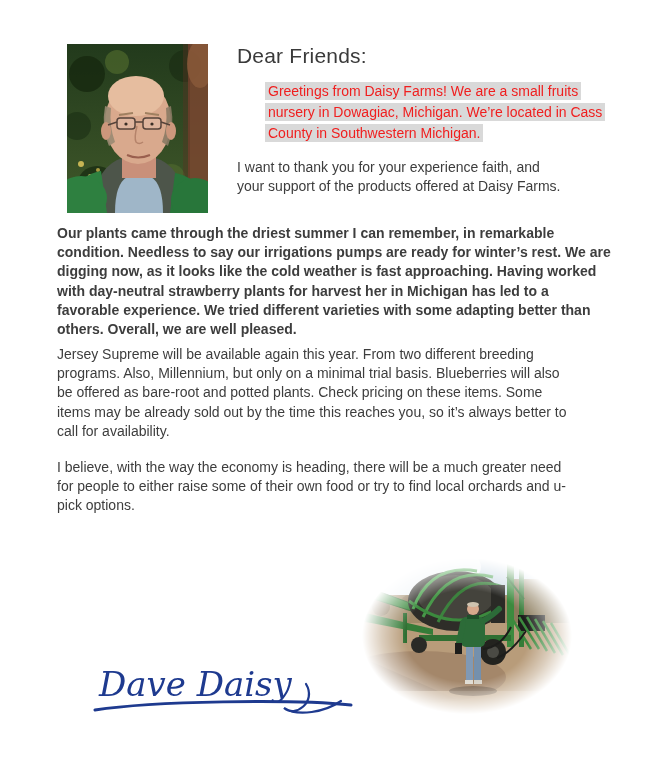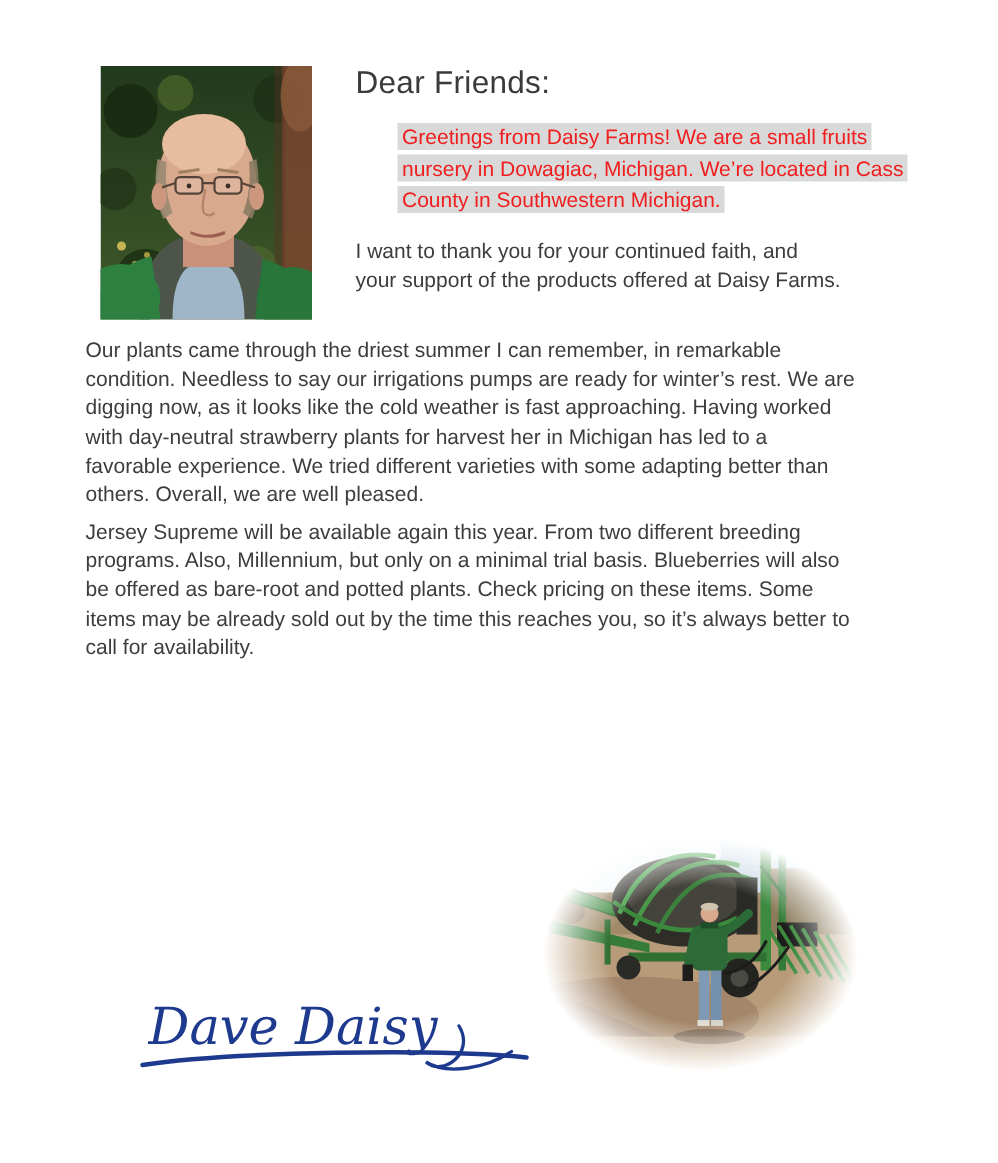--- a/index.html
+++ b/index.html
@@ -27,21 +27,21 @@
   }
   .intro-hl{left:237px;top:81px;width:400px;line-height:21px;margin-left:28px;}
   .hl{
     background:#d9d9d9;
     color:#f01e1e;
     padding:1px 3px;
     -webkit-box-decoration-break:clone;
     box-decoration-break:clone;
   }
   .intro{left:237px;top:158px;width:400px;}
-  .p1{left:57px;top:224px;width:606px;}
+  .p1{left:57px;top:224px;width:606px;font-weight:bold;}
   .p2{left:57px;top:345px;width:606px;}
   .p3{left:57px;top:458px;width:606px;}
   .closing{left:57px;top:524px;width:300px;}
   .headshot{left:67px;top:44px;width:141px;height:169px;}
   .farm-photo{
     left:361px;top:557px;width:212px;height:158px;
     -webkit-mask-image:radial-gradient(closest-side, #000 58%, rgba(0,0,0,0.5) 80%, transparent 99%);
     mask-image:radial-gradient(closest-side, #000 58%, rgba(0,0,0,0.5) 80%, transparent 99%);
   }
   .signature{left:68px;top:656px;width:262px;height:66px;margin-left:25px;}
@@ -99,34 +99,37 @@
       <path d="M60,111 Q71,116 83,111" stroke="#9a5f4e" stroke-width="2" fill="none"></path>
     </svg>
   </div>
 
   <div class="abs salutation">Dear Friends:</div>
 
   <div class="abs para intro-hl"><span class="hl">Greetings from Daisy Farms! We are a small fruits
 nursery in Dowagiac, Michigan. We’re located in Cass
 County in Southwestern Michigan.</span></div>
 
-  <div class="abs para intro">I want to thank you for your continued faith, and
+  <div class="abs para intro">I want to thank you for your experience faith, and
 your support of the products offered at Daisy Farms.</div>
 
   <div class="abs para p1">Our plants came through the driest summer I can remember, in remarkable
 condition. Needless to say our irrigations pumps are ready for winter’s rest. We are
 digging now, as it looks like the cold weather is fast approaching. Having worked
 with day-neutral strawberry plants for harvest her in Michigan has led to a
 favorable experience. We tried different varieties with some adapting better than
 others. Overall, we are well pleased.</div>
   <div class="abs para p2">Jersey Supreme will be available again this year. From two different breeding
 programs. Also, Millennium, but only on a minimal trial basis. Blueberries will also
 be offered as bare-root and potted plants. Check pricing on these items. Some
 items may be already sold out by the time this reaches you, so it’s always better to
 call for availability.</div>
+  <div class="abs para p3">I believe, with the way the economy is heading, there will be a much greater need
+for people to either raise some of their own food or try to find local orchards and u-
+pick options.</div>
 
 
   <div class="abs farm-photo">
     <svg width="212" height="158" viewBox="0 0 212 158">
       <rect width="212" height="158" fill="#cfdde8"></rect>
       <ellipse cx="30" cy="10" rx="90" ry="32" fill="#ffffff" opacity="0.7"></ellipse>
 
       <rect x="0" y="38" width="212" height="30" fill="#a08a68"></rect>
       <circle cx="20" cy="50" r="9" fill="#7a6548" opacity="0.8"></circle>
       <circle cx="48" cy="46" r="8" fill="#8a7252" opacity="0.8"></circle>

